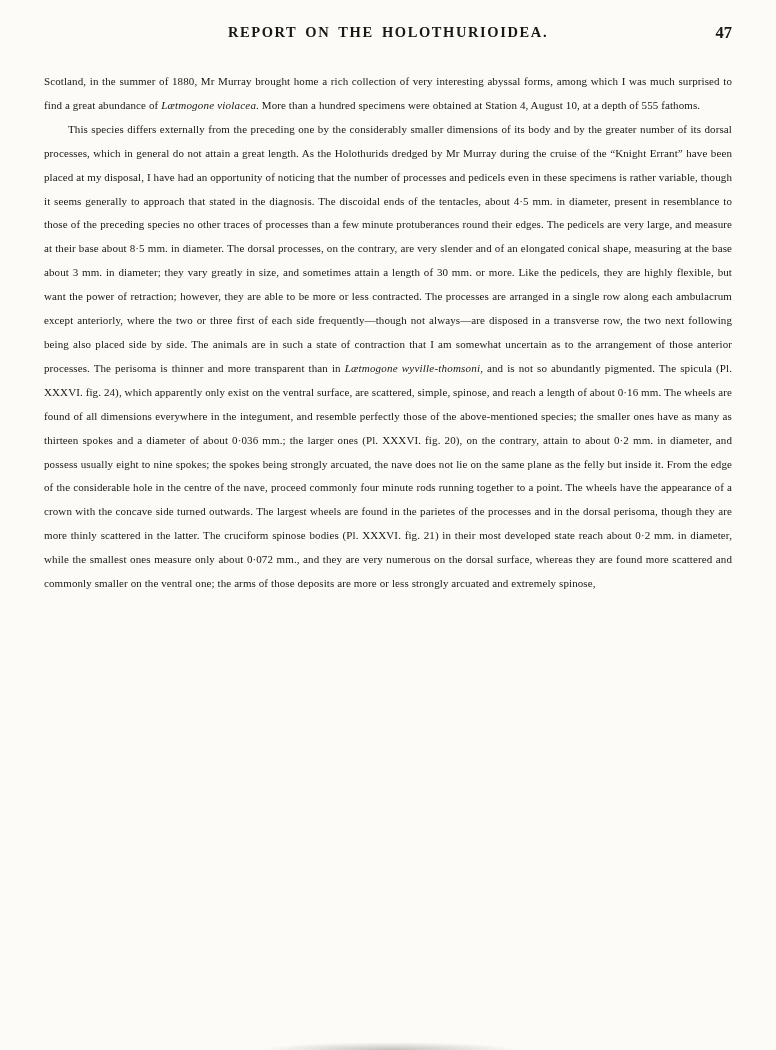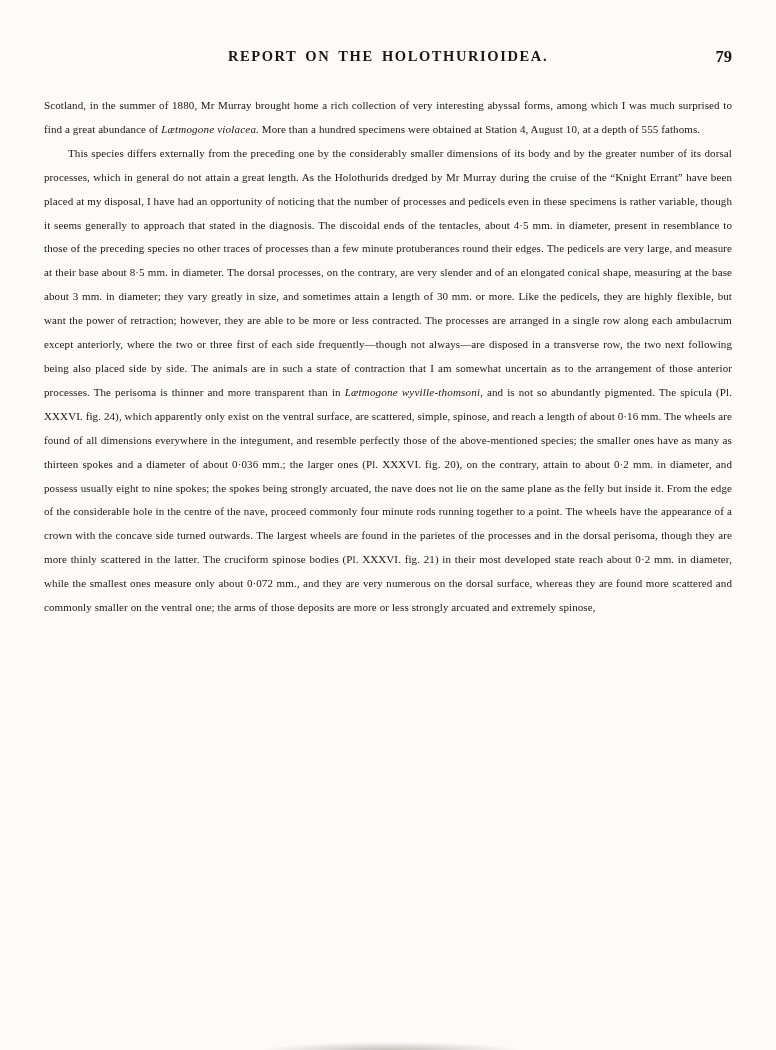--- a/index.html
+++ b/index.html
@@ -10,22 +10,22 @@
     width: 776px;
     height: 1050px;
     background: #fcfbf8;
     color: #191613;
     font-family: "Liberation Serif", "DejaVu Serif", serif;
     overflow: hidden;
     position: relative;
   }
   .page {
     width: 688px;
-    margin: 6px auto;
-    padding-top: 42px;
+    margin: 0 auto;
+    padding-top: 24px;
   }
   .page-header {
     position: relative;
     height: 22px;
     margin-bottom: 24px;
   }
   .running-title {
     display: block;
     text-align: center;
     font-size: 14.5px;
@@ -63,21 +63,21 @@
     background: radial-gradient(ellipse at center bottom, rgba(90,85,75,0.35), rgba(90,85,75,0) 70%);
     pointer-events: none;
   }
 </style>
 </head>
 <body>
 
 <div class="page">
   <header class="page-header">
     <span class="running-title">REPORT ON THE HOLOTHURIOIDEA.</span>
-    <span class="page-number">79</span>
+    <span class="page-number">47</span>
   </header>
   <main class="page-body">
       <p class=""><span>Scotland, in the summer of 1880, Mr Murray brought home a rich collection of very interesting abyssal forms, among which I was much surprised to find a great abundance of </span><em>Lætmogone violacea</em><span>.  More than a hundred specimens were obtained at Station 4, August 10, at a depth of 555 fathoms.</span></p>
       <p class="indent"><span>This species differs externally from the preceding one by the considerably smaller dimensions of its body and by the greater number of its dorsal processes, which in general do not attain a great length.  As the Holothurids dredged by Mr Murray during the cruise of the “Knight Errant” have been placed at my disposal, I have had an opportunity of noticing that the number of processes and pedicels even in these specimens is rather variable, though it seems generally to approach that stated in the diagnosis.  The discoidal ends of the tentacles, about 4·5 mm. in diameter, present in resemblance to those of the preceding species no other traces of processes than a few minute protuberances round their edges.  The pedicels are very large, and measure at their base about 8·5 mm. in diameter.  The dorsal processes, on the contrary, are very slender and of an elongated conical shape, measuring at the base about 3 mm. in diameter; they vary greatly in size, and sometimes attain a length of 30 mm. or more.  Like the pedicels, they are highly flexible, but want the power of retraction; however, they are able to be more or less contracted.  The processes are arranged in a single row along each ambulacrum except anteriorly, where the two or three first of each side frequently—though not always—are disposed in a transverse row, the two next following being also placed side by side.  The animals are in such a state of contraction that I am somewhat uncertain as to the arrangement of those anterior processes.  The perisoma is thinner and more transparent than in </span><em>Lætmogone wyville-thomsoni</em><span>, and is not so abundantly pigmented.  The spicula (Pl. XXXVI. fig. 24), which apparently only exist on the ventral surface, are scattered, simple, spinose, and reach a length of about 0·16 mm.  The wheels are found of all dimensions everywhere in the integument, and resemble perfectly those of the above-mentioned species; the smaller ones have as many as thirteen spokes and a diameter of about 0·036 mm.; the larger ones (Pl. XXXVI. fig. 20), on the contrary, attain to about 0·2 mm. in diameter, and possess usually eight to nine spokes; the spokes being strongly arcuated, the nave does not lie on the same plane as the felly but inside it.  From the edge of the considerable hole in the centre of the nave, proceed commonly four minute rods running together to a point.  The wheels have the appearance of a crown with the concave side turned outwards.  The largest wheels are found in the parietes of the processes and in the dorsal perisoma, though they are more thinly scattered in the latter.  The cruciform spinose bodies (Pl. XXXVI. fig. 21) in their most developed state reach about 0·2 mm. in diameter, while the smallest ones measure only about 0·072 mm., and they are very numerous on the dorsal surface, whereas they are found more scattered and commonly smaller on the ventral one; the arms of those deposits are more or less strongly arcuated and extremely spinose,</span></p>
     </main>
 </div>
 
 <div class="scan-edge-shadow"></div>
 
 </body></html>

